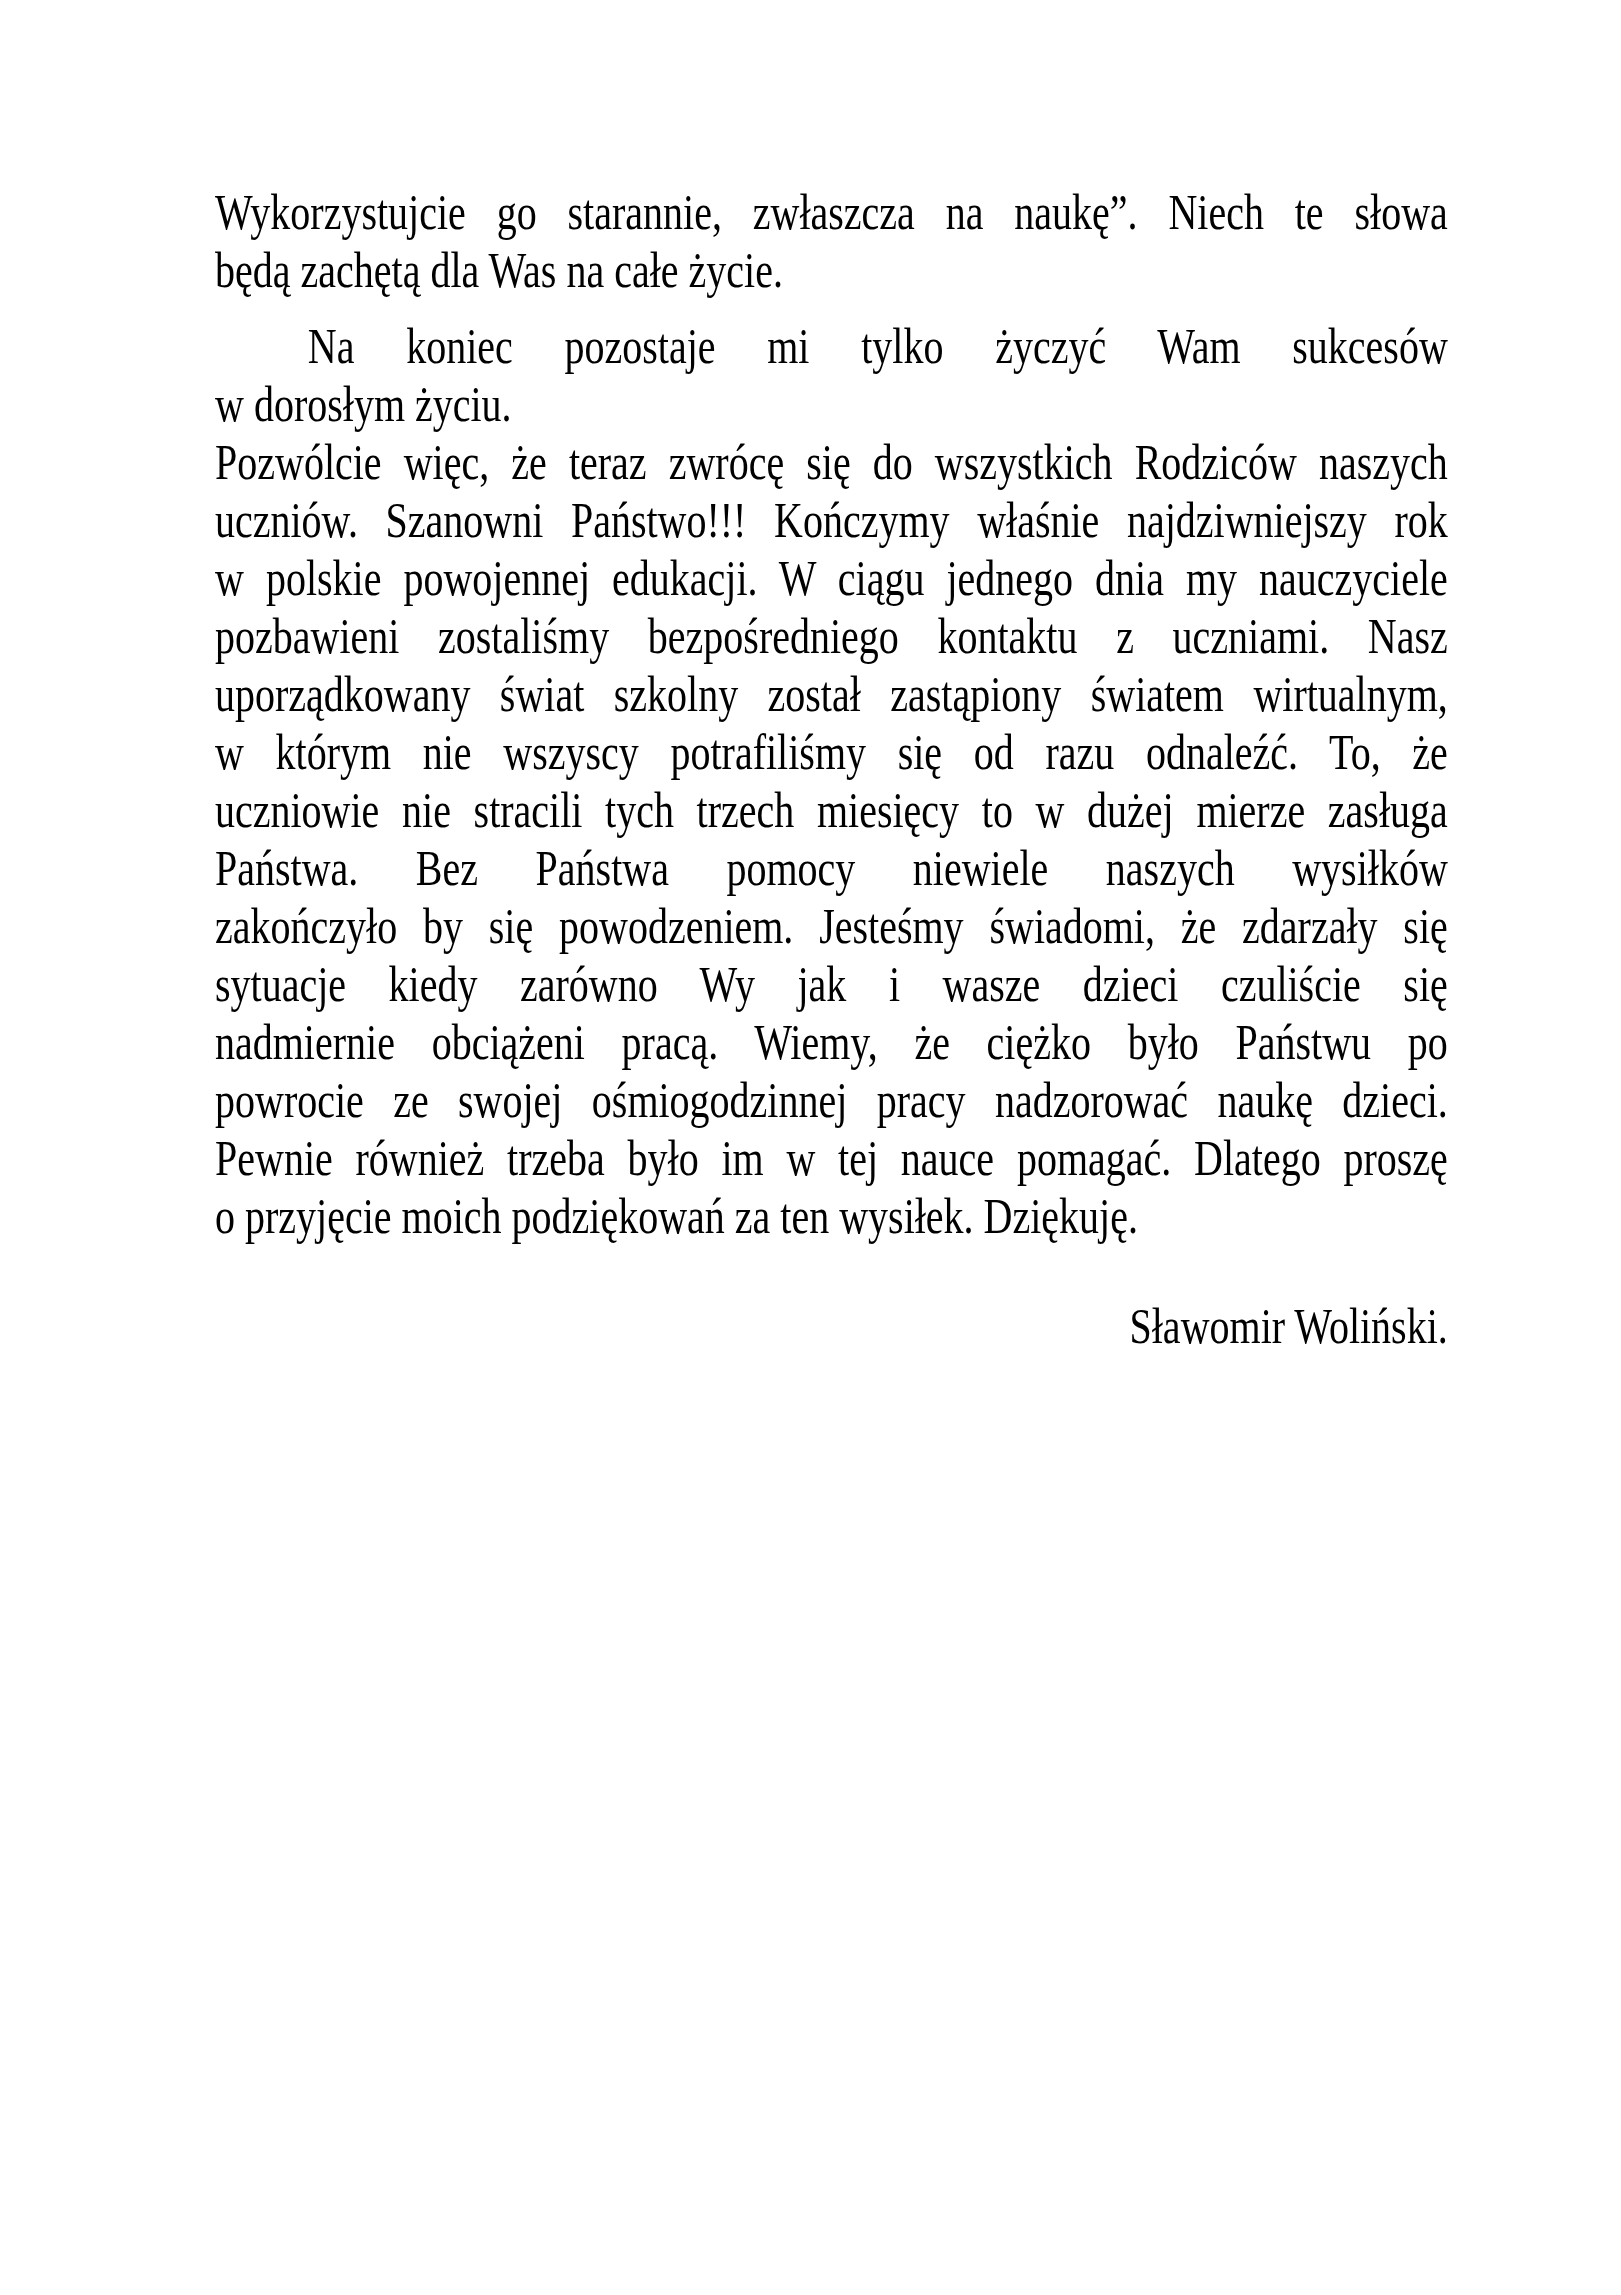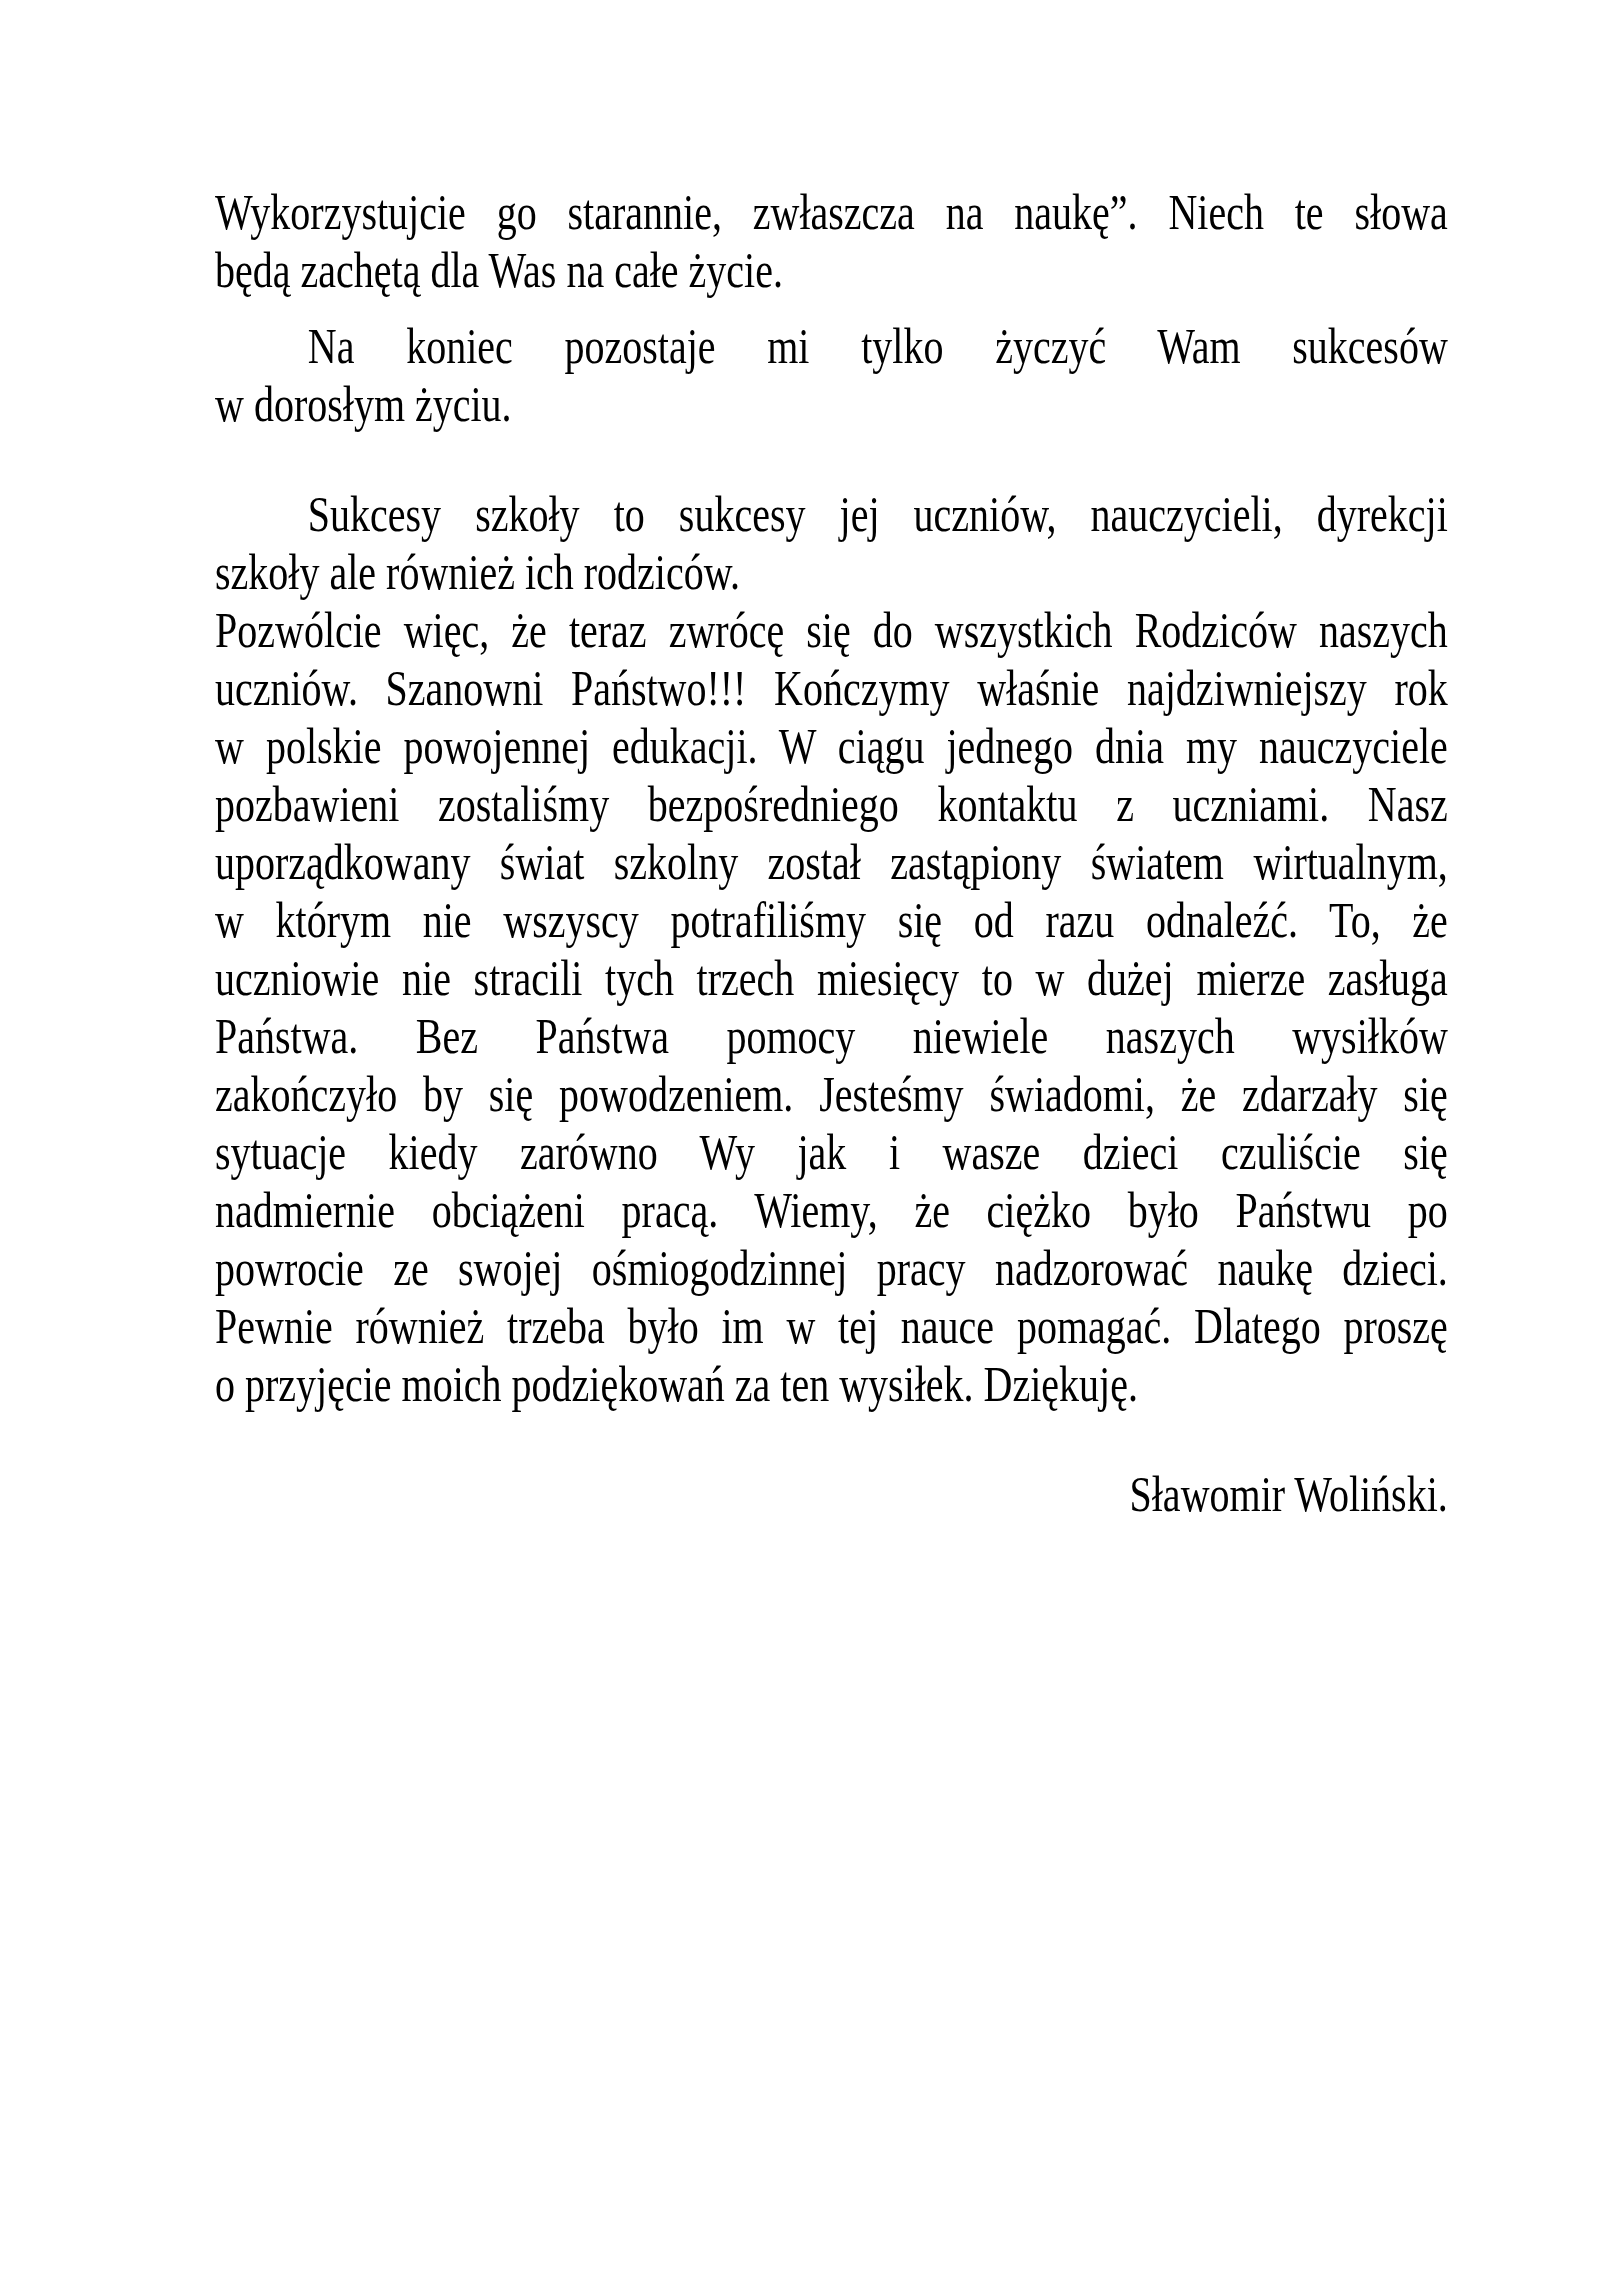--- a/index.html
+++ b/index.html
@@ -52,24 +52,20 @@
   <div class="body-text">
     <div id="paragraphs">
         <div class="para">
           <div class="line">Wykorzystujcie go starannie, zwłaszcza na naukę”. Niech te słowa</div>
           <div class="line last">będą zachętą dla Was na całe życie.</div>
         </div>
         <div class="para sp-small">
           <div class="line indent">Na koniec pozostaje mi tylko życzyć Wam sukcesów</div>
           <div class="line last">w dorosłym życiu.</div>
         </div>
-        <div class="para sp-blank">
-          <div class="line indent">Sukcesy szkoły to sukcesy jej uczniów, nauczycieli, dyrekcji</div>
-          <div class="line last">szkoły ale również ich rodziców.</div>
-        </div>
         <div class="para">
           <div class="line">Pozwólcie więc, że teraz zwrócę się do wszystkich Rodziców naszych</div>
           <div class="line">uczniów. Szanowni Państwo!!! Kończymy właśnie najdziwniejszy rok</div>
           <div class="line">w polskie powojennej edukacji. W ciągu jednego dnia my nauczyciele</div>
           <div class="line">pozbawieni zostaliśmy bezpośredniego kontaktu z uczniami. Nasz</div>
           <div class="line">uporządkowany świat szkolny został zastąpiony światem wirtualnym,</div>
           <div class="line">w którym nie wszyscy potrafiliśmy się od razu odnaleźć. To, że</div>
           <div class="line">uczniowie nie stracili tych trzech miesięcy to w dużej mierze zasługa</div>
           <div class="line">Państwa. Bez Państwa pomocy niewiele naszych wysiłków</div>
           <div class="line">zakończyło by się powodzeniem. Jesteśmy świadomi, że zdarzały się</div>

